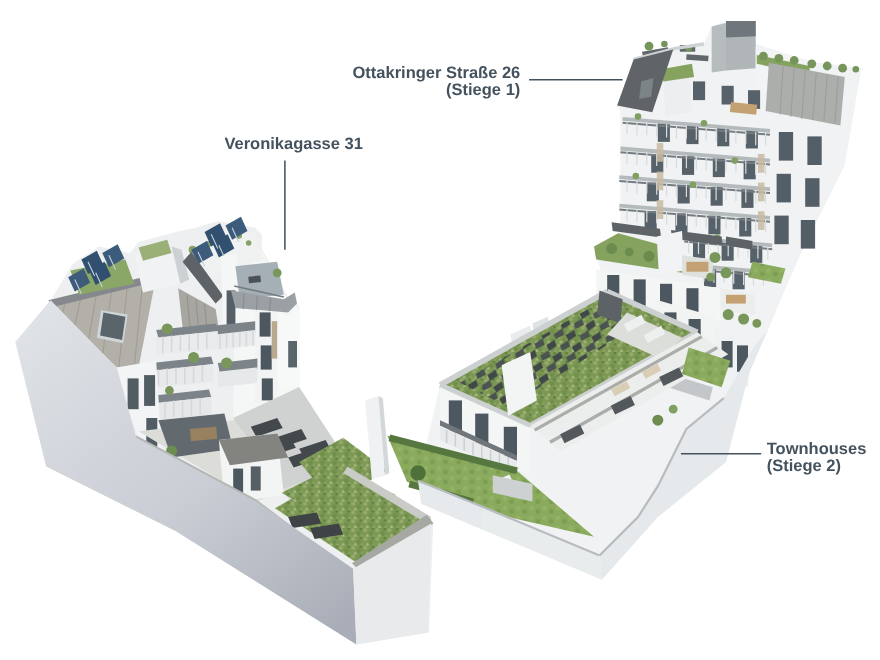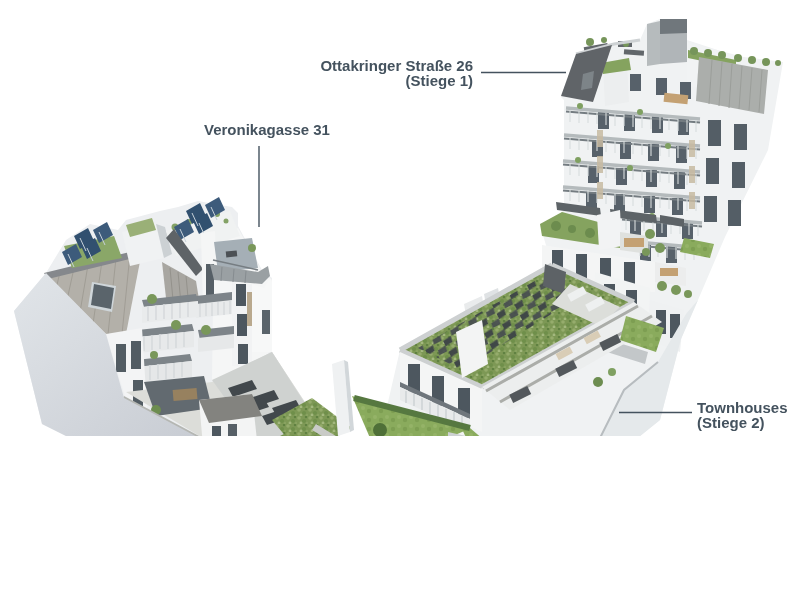--- a/index.html
+++ b/index.html
@@ -1,16 +1,16 @@
 <!DOCTYPE html>
 <html><head>
 <meta charset="utf-8">
 <style>
   html,body{margin:0;padding:0;background:#ffffff;}
-  #stage{position:relative;width:800px;height:436px;overflow:hidden;background:#ffffff;
+  #stage{position:relative;width:800px;height:600px;overflow:hidden;background:#ffffff;
          font-family:"Liberation Sans", sans-serif;}
   svg{position:absolute;left:0;top:0;}
   .lbl{fill:#44525e;font-weight:bold;font-size:15px;letter-spacing:0px;}
 </style>
 </head>
 <body>
 <div id="stage">
 <svg width="800" height="600" viewBox="0 0 800 600">
 <defs>
   <linearGradient id="wallL" x1="0.1" y1="0" x2="0.9" y2="1">

